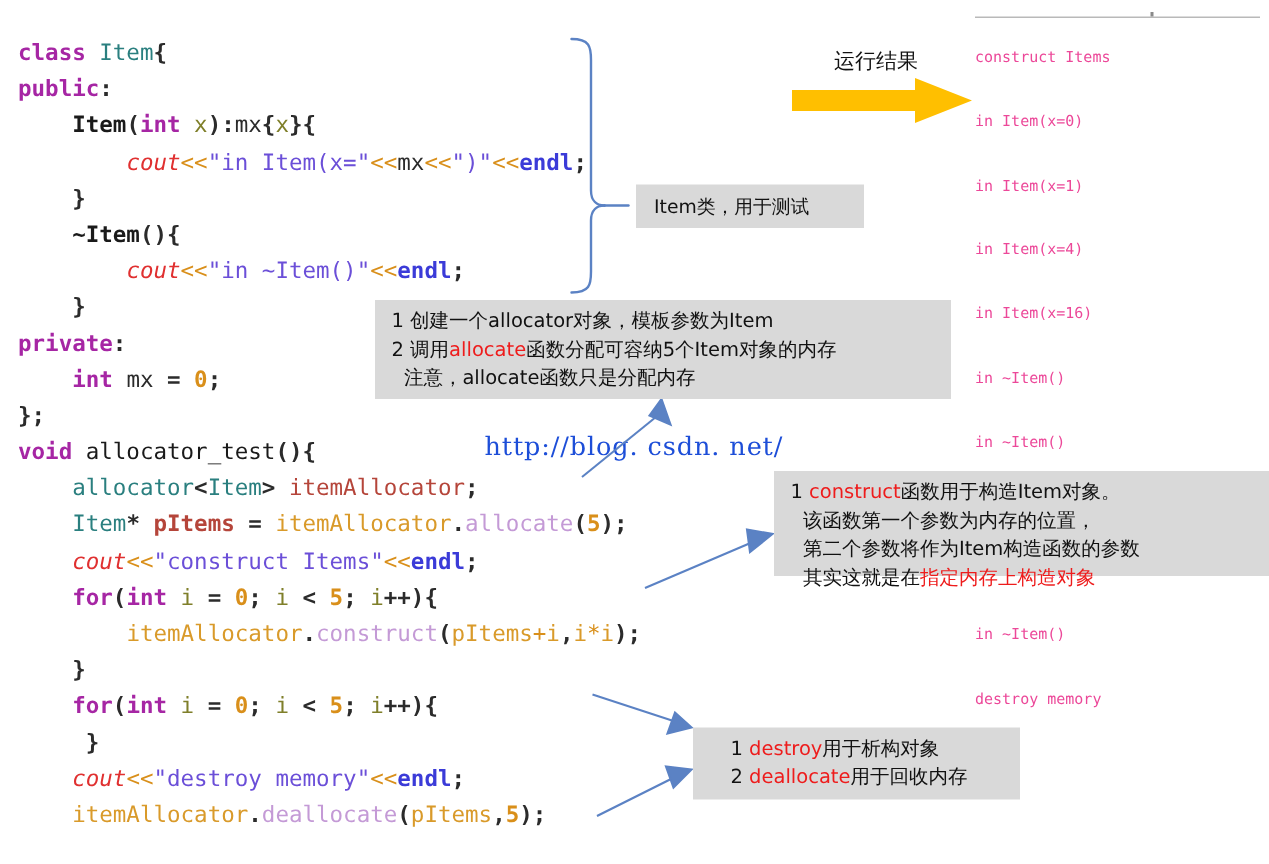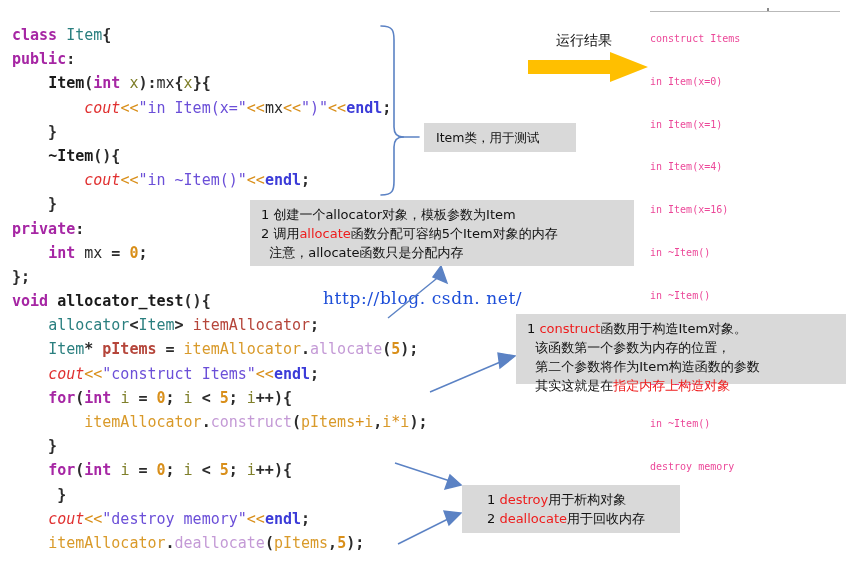--- a/index.html
+++ b/index.html
@@ -21,21 +21,21 @@
     white-space:pre;
     color:#222222;
     z-index:3;
   }
   .code .ln{display:block;height:24.2px;}
 
   
   .kw      {color:#a626a4;font-weight:bold;}   
   .type    {color:#2a7f7f;}                    
   .typeb   {color:#1a1a1a;font-weight:bold;}   
-  .fname   {color:#1a1a1a;font-weight:bold;}
+  .fname   {color:#1a1a1a;font-weight:normal;}
   .var     {color:#7f7f2a;}
   .cout    {color:#e03030;font-style:italic;}
   .op      {color:#d98f1a;}                    
   .str     {color:#6b4fd8;}
   .endl    {color:#3b3bd8;font-weight:bold;}
   .obj     {color:#b5453a;}                    
   .objref  {color:#d99a2a;}                    
   .meth    {color:#c49ad6;}                    
   .num     {color:#d98f1a;font-weight:bold;}
   .id      {color:#2b2b2b;}

